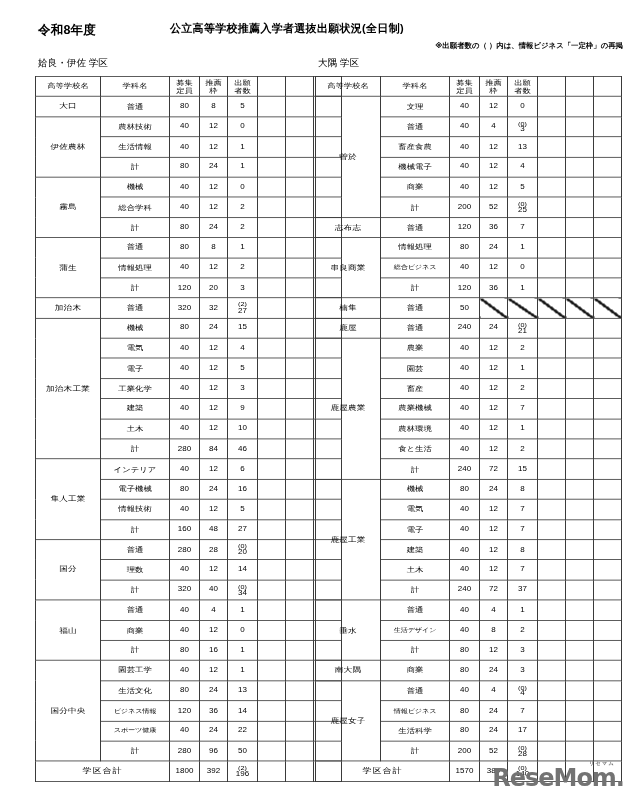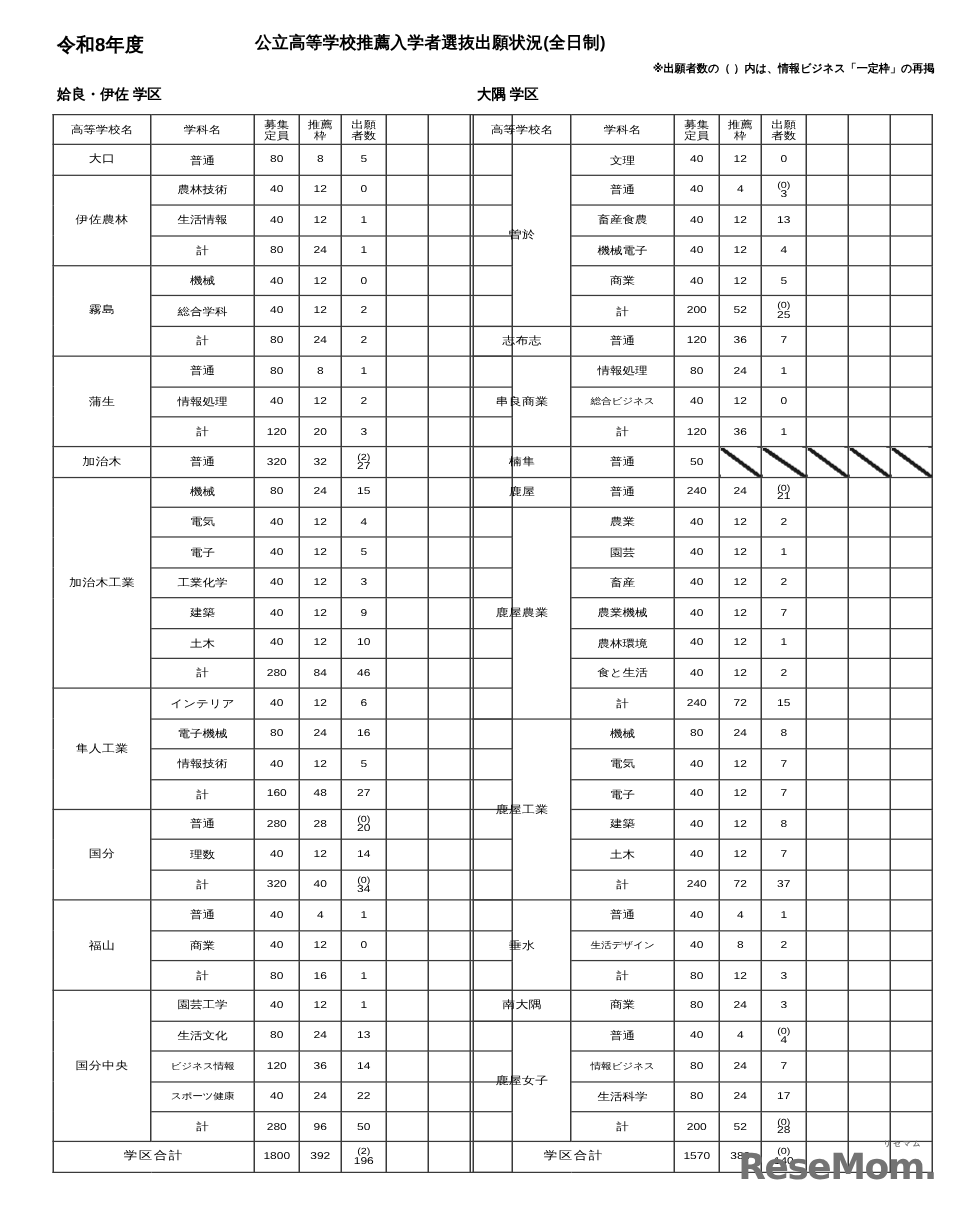--- a/index.html
+++ b/index.html
@@ -56,21 +56,21 @@
     font-size: 7.4px;
     font-weight: bold;
     letter-spacing: 0px;
     white-space: nowrap;
   }
 
   
   .district-label {
     position: absolute;
     font-size: 9.6px;
-    font-weight: bold;
+    font-weight: normal;
     white-space: nowrap;
   }
   #district-left  { left: 38px;  top: 57px; }
   #district-right { left: 318px; top: 57px; }
 
   
   .table-wrap {
     position: absolute;
     top: 76px;
   }

